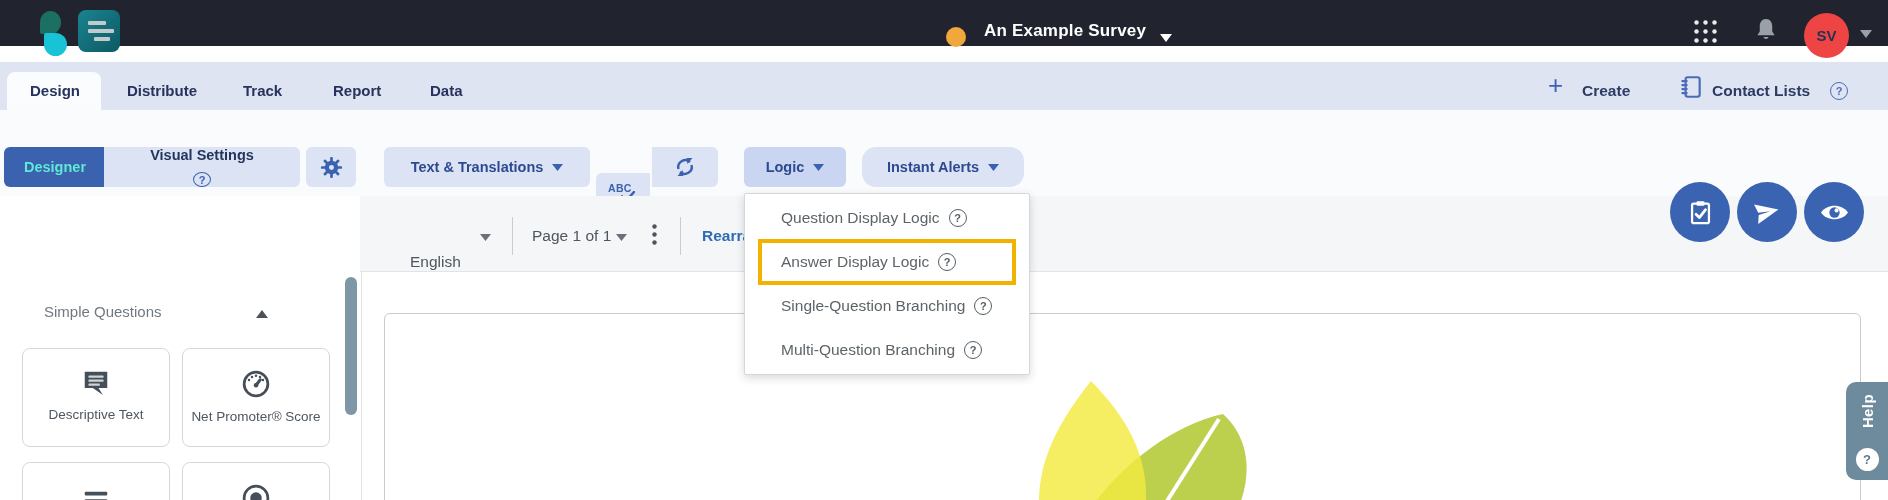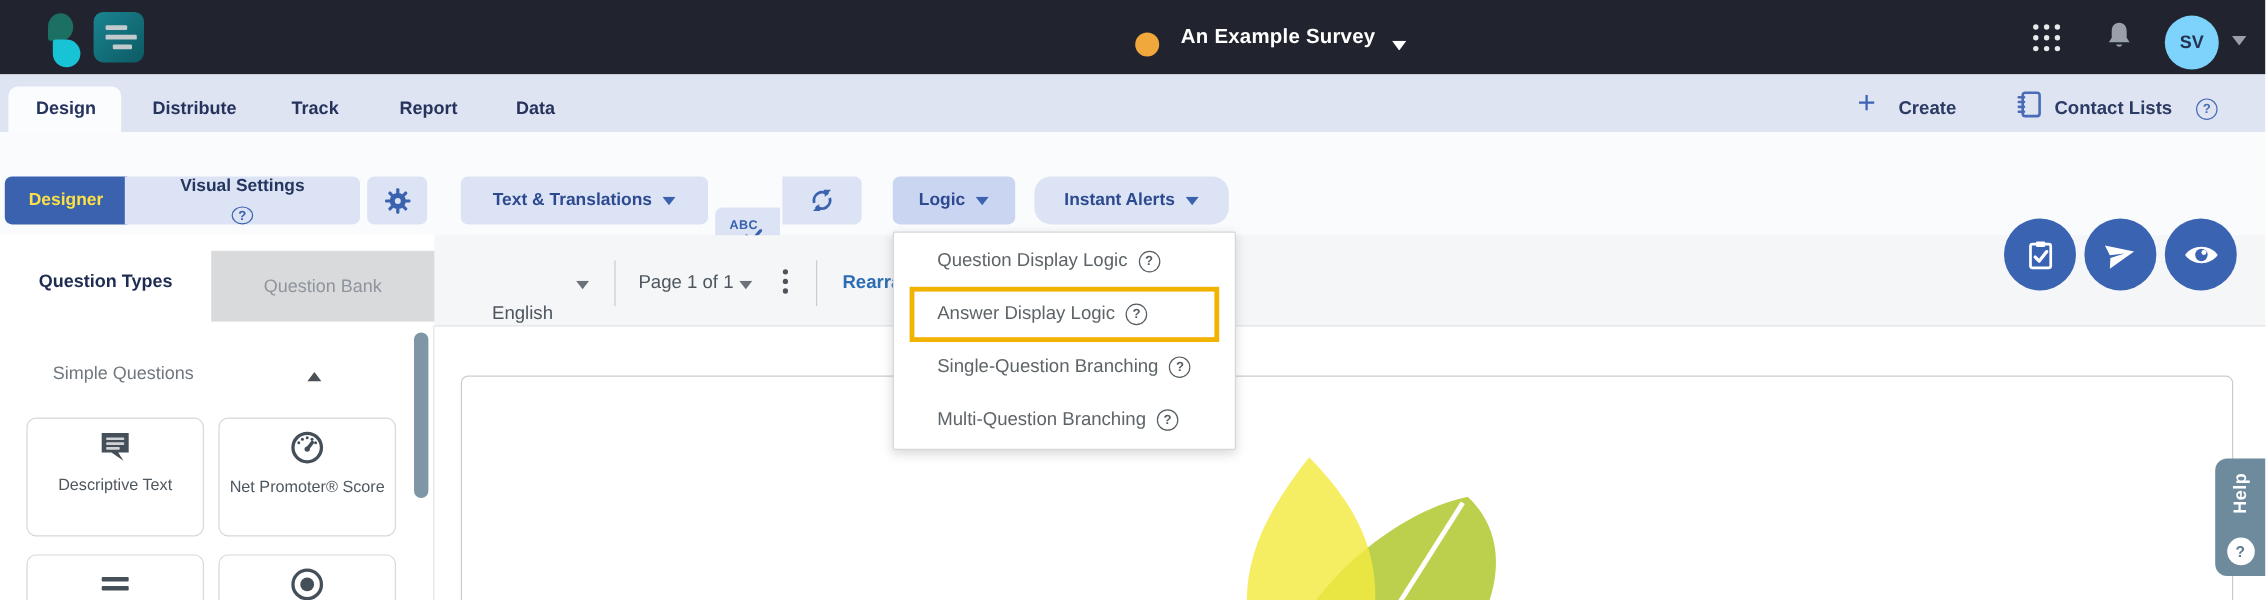--- a/index.html
+++ b/index.html
@@ -1,56 +1,56 @@
 <!DOCTYPE html>
 <html><head>
 <meta charset="utf-8">
 <style>
   * { box-sizing: border-box; margin: 0; padding: 0; }
   html,body { background:#fff; }
   body { font-family: "Liberation Sans", sans-serif; }
   #screen { position:relative; width:1888px; height:500px; overflow:hidden; background:#fff; }
 
   
-  .topbar { position:absolute; left:0; top:0; width:1888px; height:62px; background:#21242e; }
+  .topbar { position:absolute; left:0; top:0; width:1888px; height:46px; background:#21242e; }
   .blob-top { position:absolute; left:40px; top:11px; width:21px; height:23px; background:#1b6f63; border-radius:55% 55% 55% 10%; }
   .blob-bottom { position:absolute; left:44px; top:33px; width:23px; height:23px; background:#17c3d5; border-radius:10% 55% 55% 55%; }
   .survey-tile { position:absolute; left:78px; top:10px; width:42px; height:42px; border-radius:8px;
                  background:linear-gradient(135deg,#1a8490,#0c5a64); }
   .survey-tile .bar { position:absolute; left:10px; height:4px; background:#c2cacd; border-radius:1px; }
   .survey-tile .b1 { top:11px; width:18px; }
   .survey-tile .b2 { top:19px; width:26px; }
   .survey-tile .b3 { top:27px; width:16px; left:16px; }
   .status-dot { position:absolute; left:946px; top:27px; width:20px; height:20px; border-radius:50%; background:#f0a73c; }
   .survey-title { position:absolute; left:984px; top:21px; color:#fff; font-size:17px; font-weight:700; letter-spacing:.2px; }
   .title-caret { position:absolute; left:1160px; top:34px; }
   .grid-icon { position:absolute; left:1692px; top:18px; }
   .bell-icon { position:absolute; left:1752px; top:16px; }
-  .avatar { position:absolute; left:1804px; top:13px; width:45px; height:45px; border-radius:50%; background:#7dd3fc;
+  .avatar { position:absolute; left:1804px; top:13px; width:45px; height:45px; border-radius:50%; background:#ef4444;
             display:flex; align-items:center; justify-content:center; color:#243352; font-size:15px; font-weight:700; }
   .avatar-caret { position:absolute; left:1860px; top:30px; }
 
   
   .navrow { position:absolute; left:0; top:62px; width:1888px; height:48px; background:#dfe4f2; }
   .navtab { position:absolute; top:20px; font-size:15px; font-weight:600; color:#26335c; cursor:default; }
   .navtab-active-bg { position:absolute; left:7px; top:10px; width:94px; height:38px; background:#fbfcfe; border-radius:8px 8px 0 0; }
   .nt0 { left:30px; } .nt1 { left:127px; } .nt2 { left:243px; } .nt3 { left:333px; } .nt4 { left:430px; }
   .create-plus { position:absolute; left:1548px; top:8px; color:#3f63b4; font-size:26px; font-weight:300; }
   .create-label { position:absolute; left:1582px; top:20px; font-size:15.5px; font-weight:600; color:#2c3b63; }
   .cl-icon { position:absolute; left:1678px; top:12px; }
   .cl-label { position:absolute; left:1712px; top:20px; font-size:15.5px; font-weight:600; color:#2c3b63; }
   .qmark { display:inline-flex; align-items:center; justify-content:center; width:18px; height:18px;
            border:1.6px solid currentColor; border-radius:50%; font-size:11px; font-weight:700; }
   .cl-qmark { position:absolute; left:1830px; top:20px; color:#4a6cb8; }
 
   
   .toolstrip { position:absolute; left:0; top:110px; width:1888px; height:86px; background:#fafbfd; }
   .tbtn { position:absolute; top:37px; height:40px; display:flex; align-items:center; justify-content:center;
           gap:9px; background:#dbe3f4; font-size:14.5px; font-weight:600; color:#2d4a90; cursor:default; }
-  .btn-designer { left:4px; width:102px; border-radius:6px 0 0 6px; background:#3a62ae; color:#fde047; }
+  .btn-designer { left:4px; width:102px; border-radius:6px 0 0 6px; background:#3a62ae; color:#5eead4; }
   .btn-vsettings { left:104px; width:196px; border-radius:0 6px 6px 0; color:#24355e;flex-direction:column; }
   .btn-vsettings .qmark { color:#3a62ae; }
   .btn-gear { left:306px; width:50px; border-radius:6px; }
   .btn-tt { left:384px; width:206px; border-radius:6px; }
   .btn-abc { left:596px; width:54px; border-radius:6px 0 0 6px;margin-top:26px; }
   .btn-swap { left:652px; width:66px; border-radius:0 6px 6px 0; }
   .btn-logic { left:744px; width:102px; border-radius:6px; background:#c9d5f1; }
   .btn-alerts { left:862px; width:162px; border-radius:14px; }
   .abc-glyph { position:relative; width:30px; height:22px; color:#3a62ae; }
   .abc-glyph .abc-txt { position:absolute; left:0; top:0; font-size:10.5px; font-weight:800; letter-spacing:.3px; }
@@ -72,21 +72,21 @@
   .page-caret { position:absolute; left:616px; top:234px; }
   .kebab-icon { position:absolute; left:652px; top:224px; }
   .rearrange-link { left:702px; color:#2e6cb4; font-weight:600; }
 
   
   .sidebar-border { position:absolute; left:361px; top:272px; width:1px; height:228px; background:#e3e4e7; }
   .section-label { position:absolute; left:20px; top:303px; font-size:15px; color:#70787f;margin-left:24px; }
   .section-caret { position:absolute; left:256px; top:310px; }
   .scroll-thumb { position:absolute; left:345px; top:277px; width:12px; height:138px; border-radius:6px; background:#7e96a6; }
   .qcard { position:absolute; width:148px; height:99px; background:#fff; border:1.5px solid #d5d7da; border-radius:8px;
-           display:flex; flex-direction:column; align-items:center; padding-top:9px; gap:9px; cursor:default; }
+           display:flex; flex-direction:column; align-items:center; padding-top:20px; gap:9px; cursor:default; }
   .qc1 { left:22px; top:348px; } .qc2 { left:182px; top:348px; }
   .qc3 { left:22px; top:462px; } .qc4 { left:182px; top:462px; }
   .qcard .qlabel { font-size:13.5px; color:#4e575f; text-align:center; line-height:1.32; width:134px; }
 
   
   .canvas-panel { position:absolute; left:384px; top:313px; width:1477px; height:220px; background:#fff;
                   border:1px solid #c9ccce; border-radius:6px; z-index:1; }
   .leaves { position:absolute; left:630px; top:63px; }
 
   .fab { position:absolute; top:182px; width:60px; height:60px; border-radius:50%; background:#3a64b2; z-index:30;
@@ -234,24 +234,20 @@
     </div>
     <div class="tbtn btn-alerts">
       <span>Instant Alerts</span>
       <svg width="11" height="7" viewBox="0 0 11 7">
           <polygon points="0,0 11,0 5.5,7" fill="#3a62ae"></polygon>
         </svg>
     </div>
   </div>
 
   <div class="headband"></div>
-  <div class="sbtabs">
-    <div class="sbtab-types">Question Types</div>
-    <div class="sbtab-bank">Question Bank</div>
-  </div>
 
   <div class="hb-item lang-label">English</div>
   <svg class="lang-caret" width="11" height="7" viewBox="0 0 11 7">
       <polygon points="0,0 11,0 5.5,7" fill="#6a7178"></polygon>
     </svg>
   <div class="hb-sep sep1"></div>
   <div class="hb-item page-label">Page 1 of 1</div>
   <svg class="page-caret" width="11" height="7" viewBox="0 0 11 7">
       <polygon points="0,0 11,0 5.5,7" fill="#6a7178"></polygon>
     </svg>

